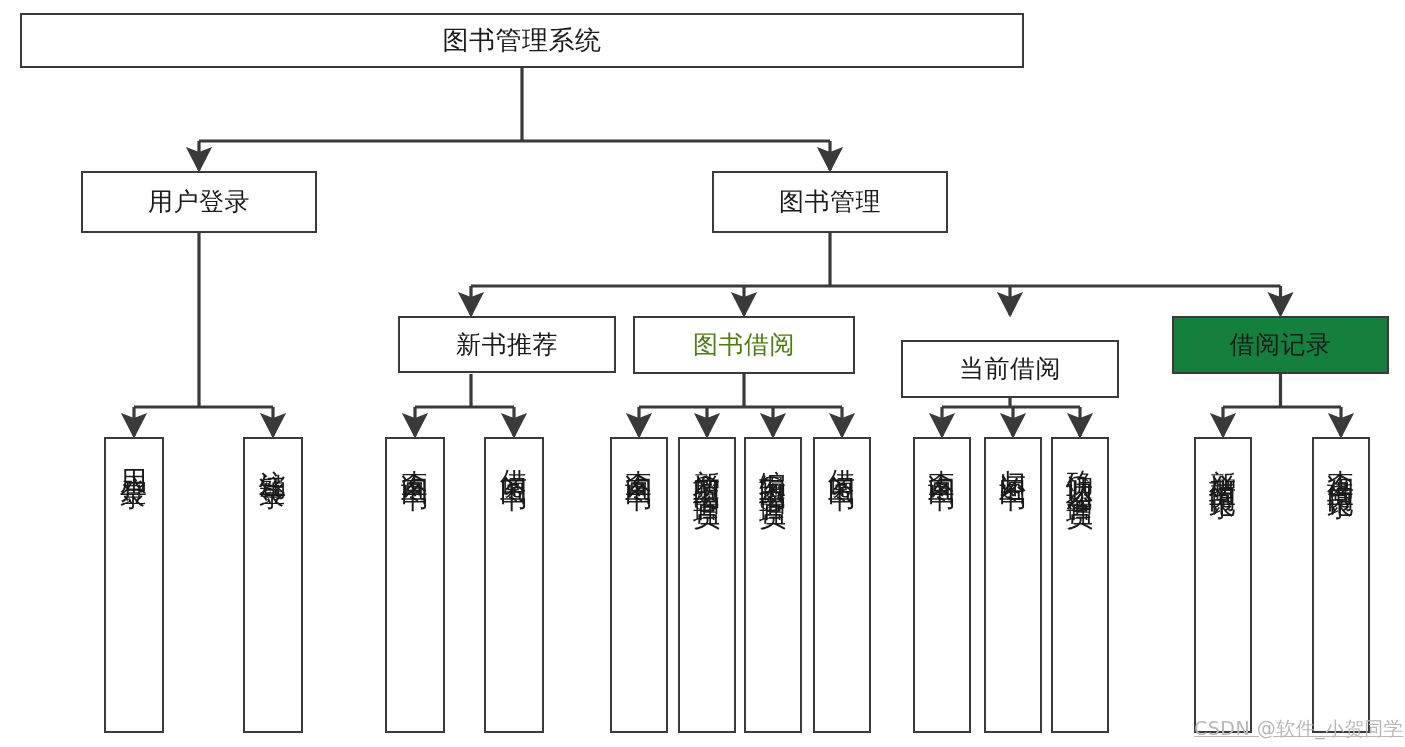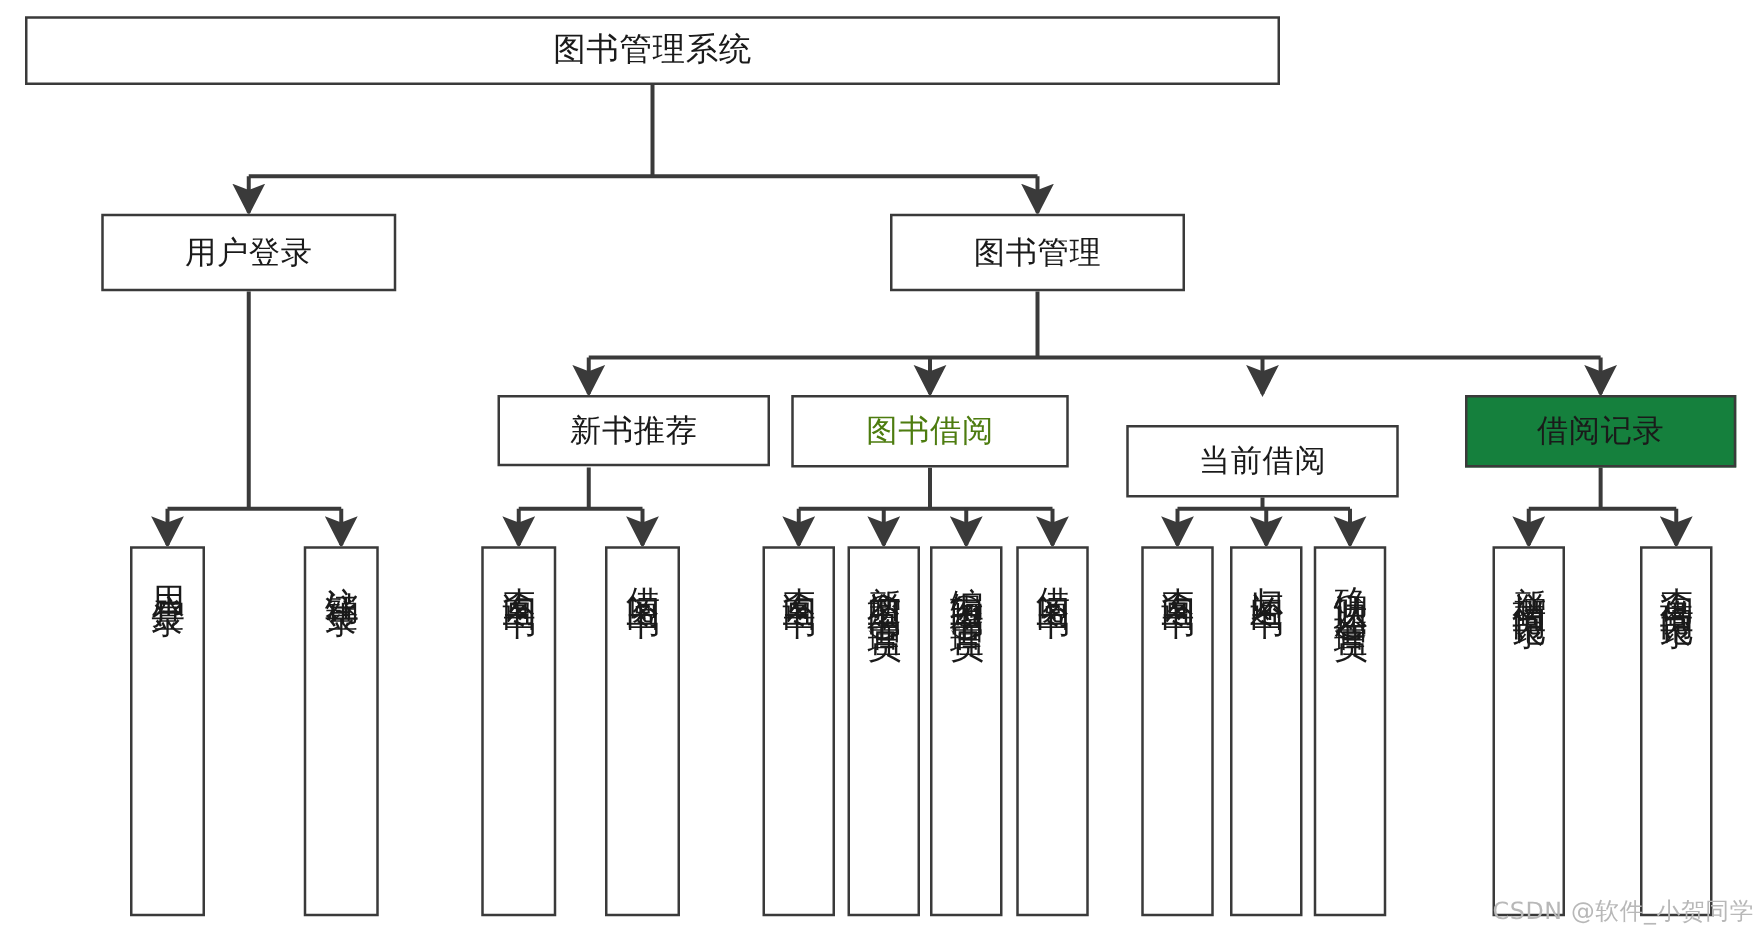--- a/index.html
+++ b/index.html
@@ -176,14 +176,14 @@
         <span class="label">确认归还（管理员）</span>
       </div>
       <div class="node vert" style="left: 1194px; top: 437px; width: 58px; height: 296px; border-color: rgb(58, 58, 58); background: rgb(255, 255, 255); color: rgb(26, 26, 26);">
         <span class="label">新增借阅记录</span>
       </div>
       <div class="node vert" style="left: 1312px; top: 437px; width: 58px; height: 296px; border-color: rgb(58, 58, 58); background: rgb(255, 255, 255); color: rgb(26, 26, 26);">
         <span class="label">查询借阅记录</span>
       </div>
     </div>
 
-  <div class="watermark" style="left: 1194px; top: 716px; color: rgb(184, 184, 184);">CSDN @软件_小贺同学</div>
+  <div class="watermark" style="left: 1194px; top: 716px; color: rgb(184, 184, 184); text-decoration: underline;">CSDN @软件_小贺同学</div>
 </div>
 
 </body></html>

